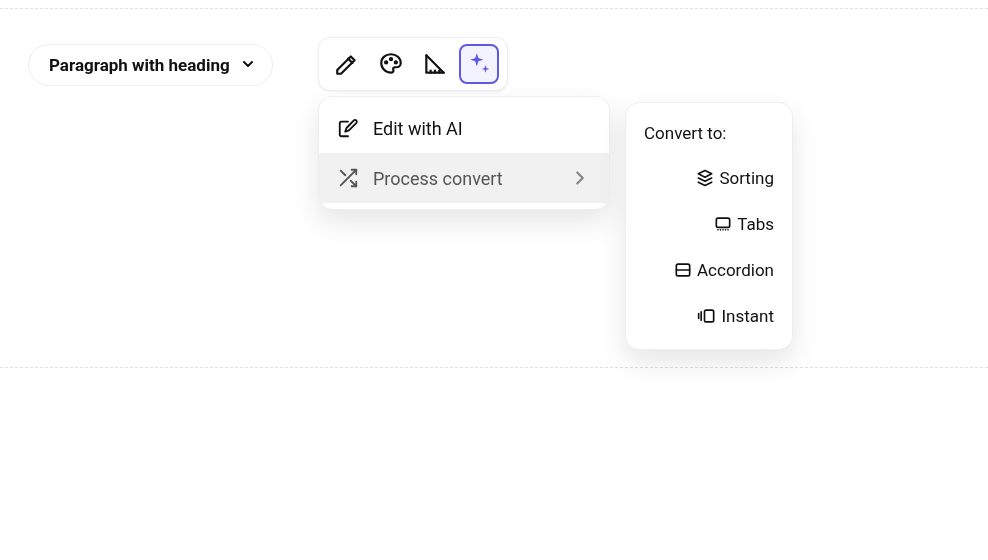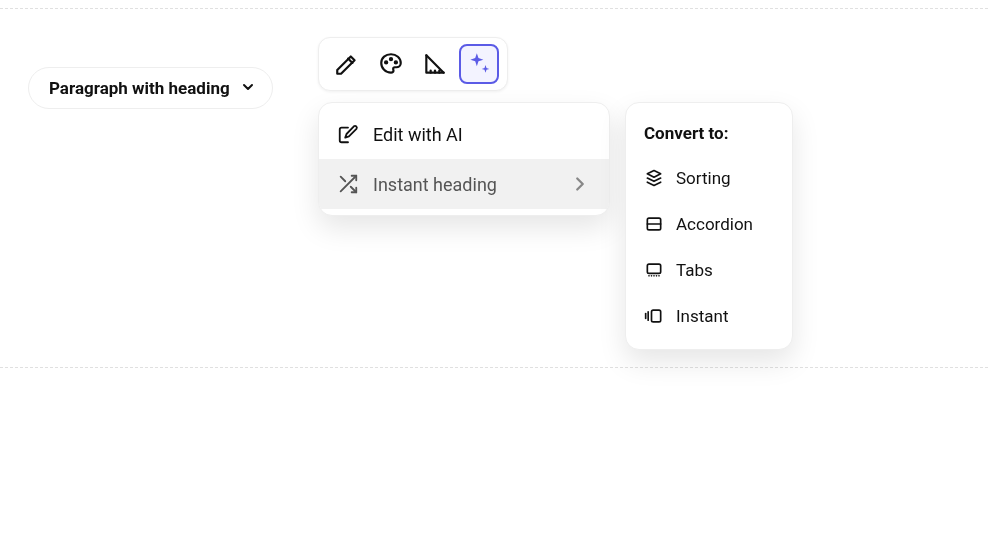--- a/index.html
+++ b/index.html
@@ -29,21 +29,20 @@
       padding: 0 16px 0 20px;
       border-radius: 999px;
       background: #fff;
       border: 1px solid #eee;
       display: flex;
       align-items: center;
       gap: 10px;
       font-weight: 700;
       font-size: 17px;
       color: #111;
-      margin-top: 23px;
     }
     .block-pill .chev { font-size: 14px; color: #111; }
 
     
     .toolbar {
       position: absolute;
       left: 318px;
       top: 37px;
       display: flex;
       align-items: center;
@@ -70,21 +69,21 @@
     .tool-btn.ai {
       border: 2px solid #5b5be6;
       background: #f3f3ff;
       color: #5b5be6;
     }
 
     
     .dropdown {
       position: absolute;
       left: 318px;
-      top: 102px;
+      top: 96px;
       width: 292px;
       background: #fff;
       border-radius: 14px;
       border: 1px solid #eee;
       box-shadow: 0 12px 28px rgba(0,0,0,0.10);
       overflow: hidden;
       padding: 6px 0;
     }
     .menu-item {
       display: flex;
@@ -109,32 +108,33 @@
       top: 102px;
       width: 168px;
       background: #fff;
       border-radius: 14px;
       border: 1px solid #eee;
       box-shadow: 0 12px 28px rgba(0,0,0,0.10);
       padding: 14px 0 10px;
     }
     .submenu-title {
       font-size: 17px;
-      font-weight: 700;
+      font-weight: 400;
       color: #111;
       padding: 6px 18px 12px;
     }
     .sub-item {
       display: flex;
       align-items: center;
-      gap: 12px;
+      gap: 4px;
       padding: 13px 18px;
       font-size: 17px;
       color: #111;
       cursor: pointer;
+      justify-content: flex-end;
     }
     .sub-item svg { width: 20px; height: 20px; flex-shrink: 0; }
   </style>
 </head>
 <body>
 
 <div class="dashed-line dashed-top"></div>
 <div class="dashed-line dashed-mid"></div>
 
 <div class="block-pill">
@@ -187,62 +187,62 @@
     <span class="label">Edit with AI</span>
   </div>
   <div class="menu-item hover">
     <svg viewBox="0 0 24 24" fill="none" stroke="#555" stroke-width="2" stroke-linecap="round" stroke-linejoin="round">
       <path d="M16 3h5v5"></path>
         <path d="M4 20 21 3"></path>
       <path d="M21 16v5h-5"></path>
         <path d="M15 15l6 6"></path>
         <path d="M4 4l5 5"></path>
     </svg>
-    <span class="label">Instant heading</span>
+    <span class="label">Process convert</span>
     <svg viewBox="0 0 24 24" width="18" height="18" fill="none" stroke="#888" stroke-width="2.5" stroke-linecap="round" stroke-linejoin="round">
       <polyline points="9 6 15 12 9 18"></polyline>
     </svg>
   </div>
 </div>
 
 <div class="submenu">
   <div class="submenu-title">Convert to:</div>
 
   <div class="sub-item">
     <svg viewBox="0 0 24 24" fill="none" stroke="#111" stroke-width="2" stroke-linecap="round" stroke-linejoin="round">
       <path d="M12 3 4 7l8 4 8-4-8-4Z"></path>
         <path d="M4 12l8 4 8-4"></path>
         <path d="M4 17l8 4 8-4"></path>
     </svg>
     <span>Sorting</span>
   </div>
 
 
-
-  <div class="sub-item">
-    <svg viewBox="0 0 24 24" fill="none" stroke="#111" stroke-width="2" stroke-linecap="round" stroke-linejoin="round">
-      <rect x="4" y="5" width="16" height="14" rx="2"></rect>
-      <line x1="4" y1="12" x2="20" y2="12"></line>
-    </svg>
-    <span>Accordion</span>
-  </div>
 
   <div class="sub-item">
     <svg viewBox="0 0 24 24" fill="none" stroke="#111" stroke-width="2" stroke-linecap="round" stroke-linejoin="round">
       <rect x="4" y="5" width="16" height="11" rx="2"></rect>
       <line x1="6" y1="19" x2="6" y2="19" stroke-width="2" stroke-linecap="round"></line>
       <line x1="9" y1="19" x2="9" y2="19" stroke-width="2" stroke-linecap="round"></line>
       <line x1="12" y1="19" x2="12" y2="19" stroke-width="2" stroke-linecap="round"></line>
       <line x1="15" y1="19" x2="15" y2="19" stroke-width="2" stroke-linecap="round"></line>
       <line x1="18" y1="19" x2="18" y2="19" stroke-width="2" stroke-linecap="round"></line>
     </svg>
     <span>Tabs</span>
   </div>
 
   <div class="sub-item">
     <svg viewBox="0 0 24 24" fill="none" stroke="#111" stroke-width="2" stroke-linecap="round" stroke-linejoin="round">
+      <rect x="4" y="5" width="16" height="14" rx="2"></rect>
+      <line x1="4" y1="12" x2="20" y2="12"></line>
+    </svg>
+    <span>Accordion</span>
+  </div>
+
+  <div class="sub-item">
+    <svg viewBox="0 0 24 24" fill="none" stroke="#111" stroke-width="2" stroke-linecap="round" stroke-linejoin="round">
       <rect x="9" y="5" width="11" height="14" rx="2"></rect>
       <line x1="5" y1="7" x2="5" y2="17"></line>
       <line x1="2" y1="9" x2="2" y2="15"></line>
     </svg>
     <span>Instant</span>
   </div>
 </div>
 
 </body></html>

